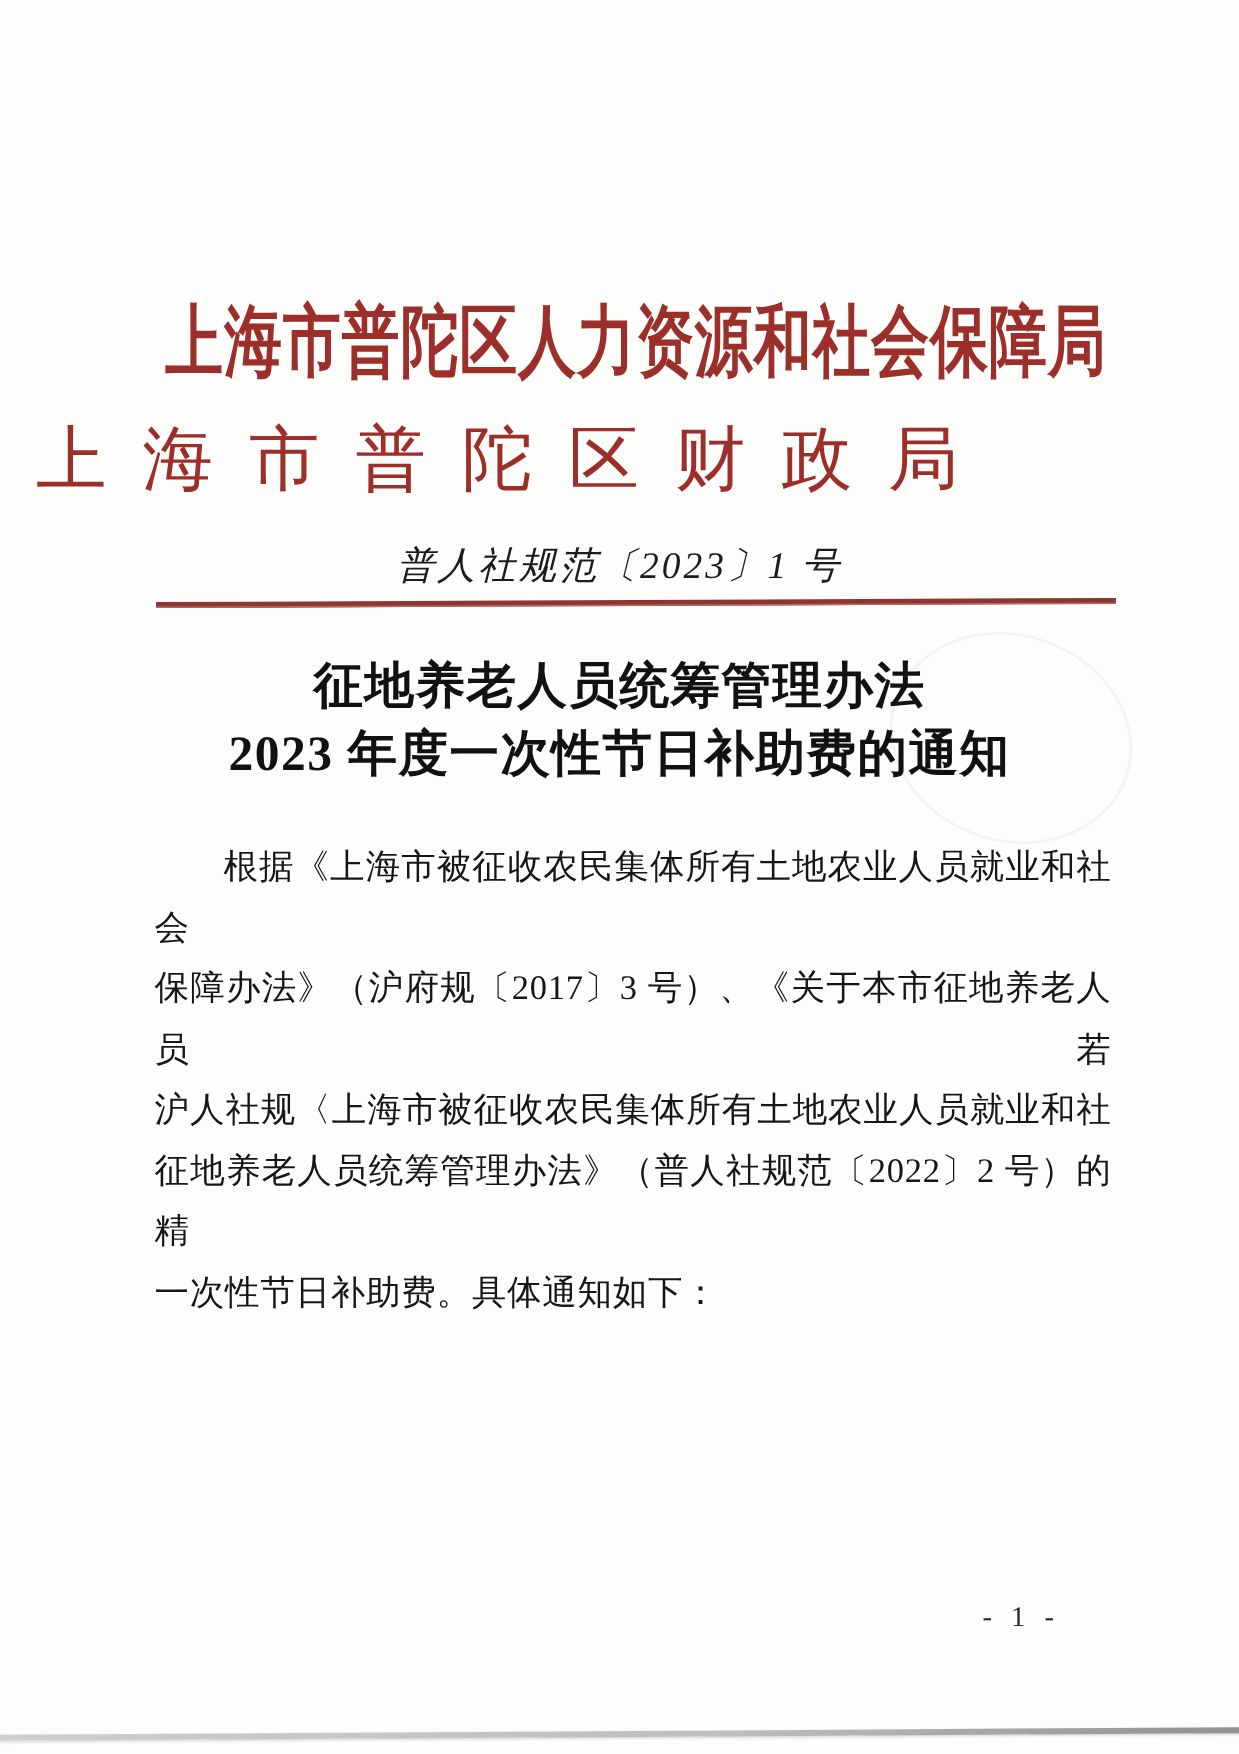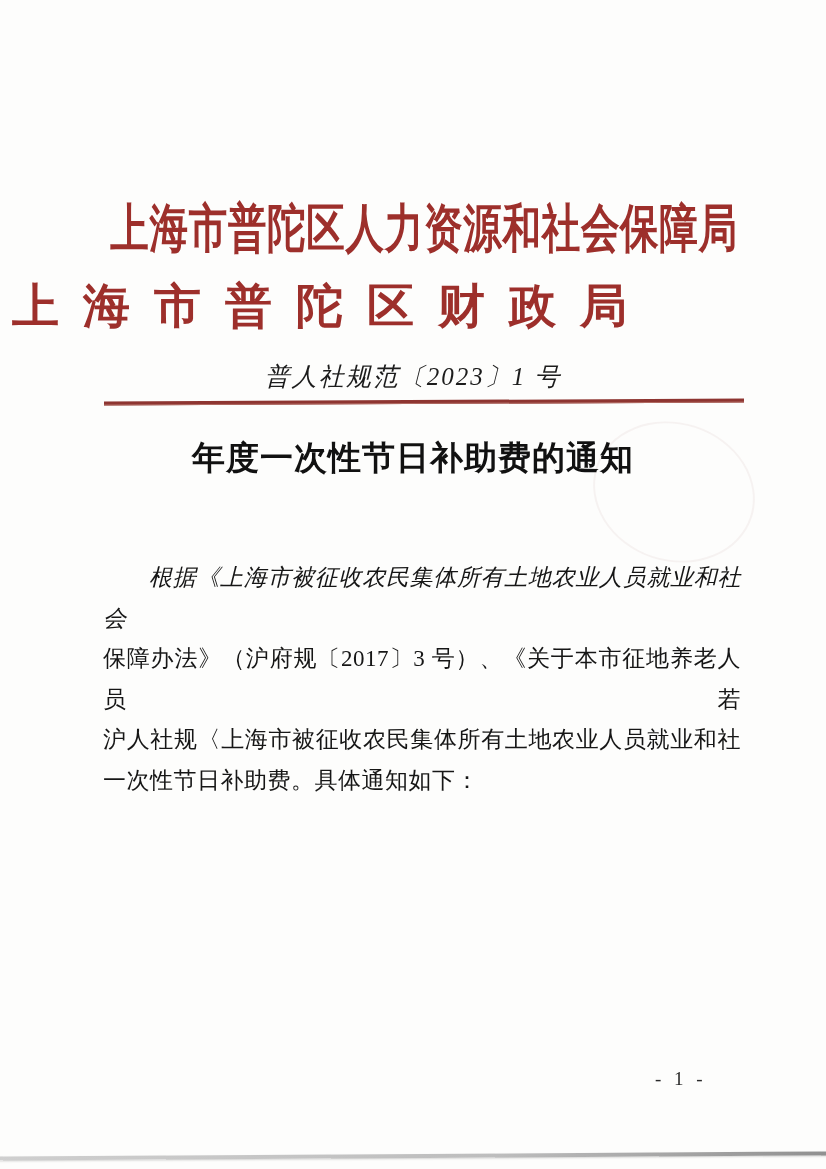--- a/index.html
+++ b/index.html
@@ -34,25 +34,25 @@
     color: #9d2f2b;
     white-space: nowrap;
     transform: scaleX(0.74);
     transform-origin: center;
     letter-spacing: 1px;
   }
   .letterhead .line2 {
     display: block;
     margin-top: 14px;
     font-size: 47px;
-    font-weight: bold;
+    font-weight: normal;
     color: #9d2f2b;
     white-space: nowrap;
     letter-spacing: 24px;
-    padding-left: 12px; 
+    padding-left: 24px; 
   }
   
   .doc-number {
     position: absolute;
     top: 360px;
     left: 0;
     width: 100%;
     text-align: center;
     font-size: 25px;
     letter-spacing: 2px;
@@ -109,21 +109,20 @@
     white-space: nowrap;
     text-align: left;
   }
   .doc-body .line.fill {
     white-space: normal;
     text-align: justify;
     text-align-last: justify;
   }
   .doc-body .line.indent {
     text-indent: 2em;
-    font-style: italic;
   }
   
   .page-number {
     position: absolute;
     top: 1068px;
     left: 655px;
     font-size: 19px;
     letter-spacing: 4px;
     color: #2a2a2a;
     font-family: "Liberation Serif", "DejaVu Serif", serif;
@@ -150,27 +149,29 @@
     <span class="line2">上海市普陀区财政局</span>
   </div>
 
   <div class="doc-number">普人社规范〔2023〕1 号</div>
 
   <div class="red-rule"></div>
 
   <div class="seal-ghost"></div>
 
   <div class="doc-title">
-    <div>年度一次性节日补助费的通知</div>
+    <div>征地养老人员统筹管理办法</div>
+    <div>2023 年度一次性节日补助费的通知</div>
   </div>
 
   <div class="doc-body">
     <div class="line fill indent">根据《上海市被征收农民集体所有土地农业人员就业和社会</div>
     <div class="line fill">保障办法》（沪府规〔2017〕3 号）、《关于本市征地养老人员若</div>
     <div class="line fill">沪人社规〈上海市被征收农民集体所有土地农业人员就业和社</div>
+    <div class="line fill">征地养老人员统筹管理办法》（普人社规范〔2022〕2 号）的精</div>
     <div class="line">一次性节日补助费。具体通知如下：</div>
 
   </div>
 
   <div class="page-number">- 1 -</div>
 
   <div class="scan-edge"></div>
 
 </div>
 

